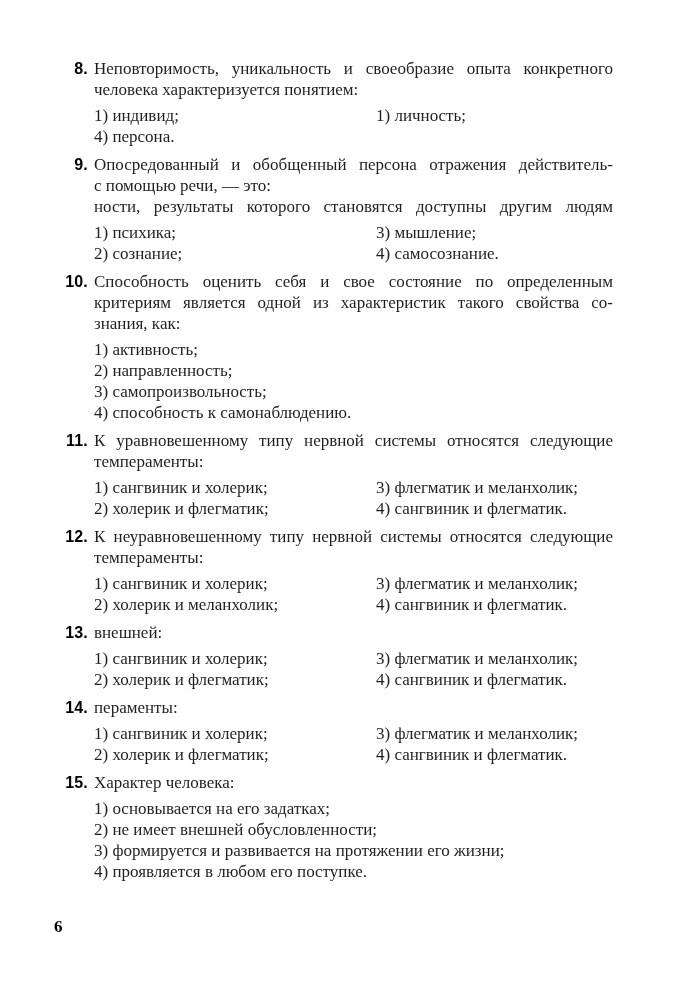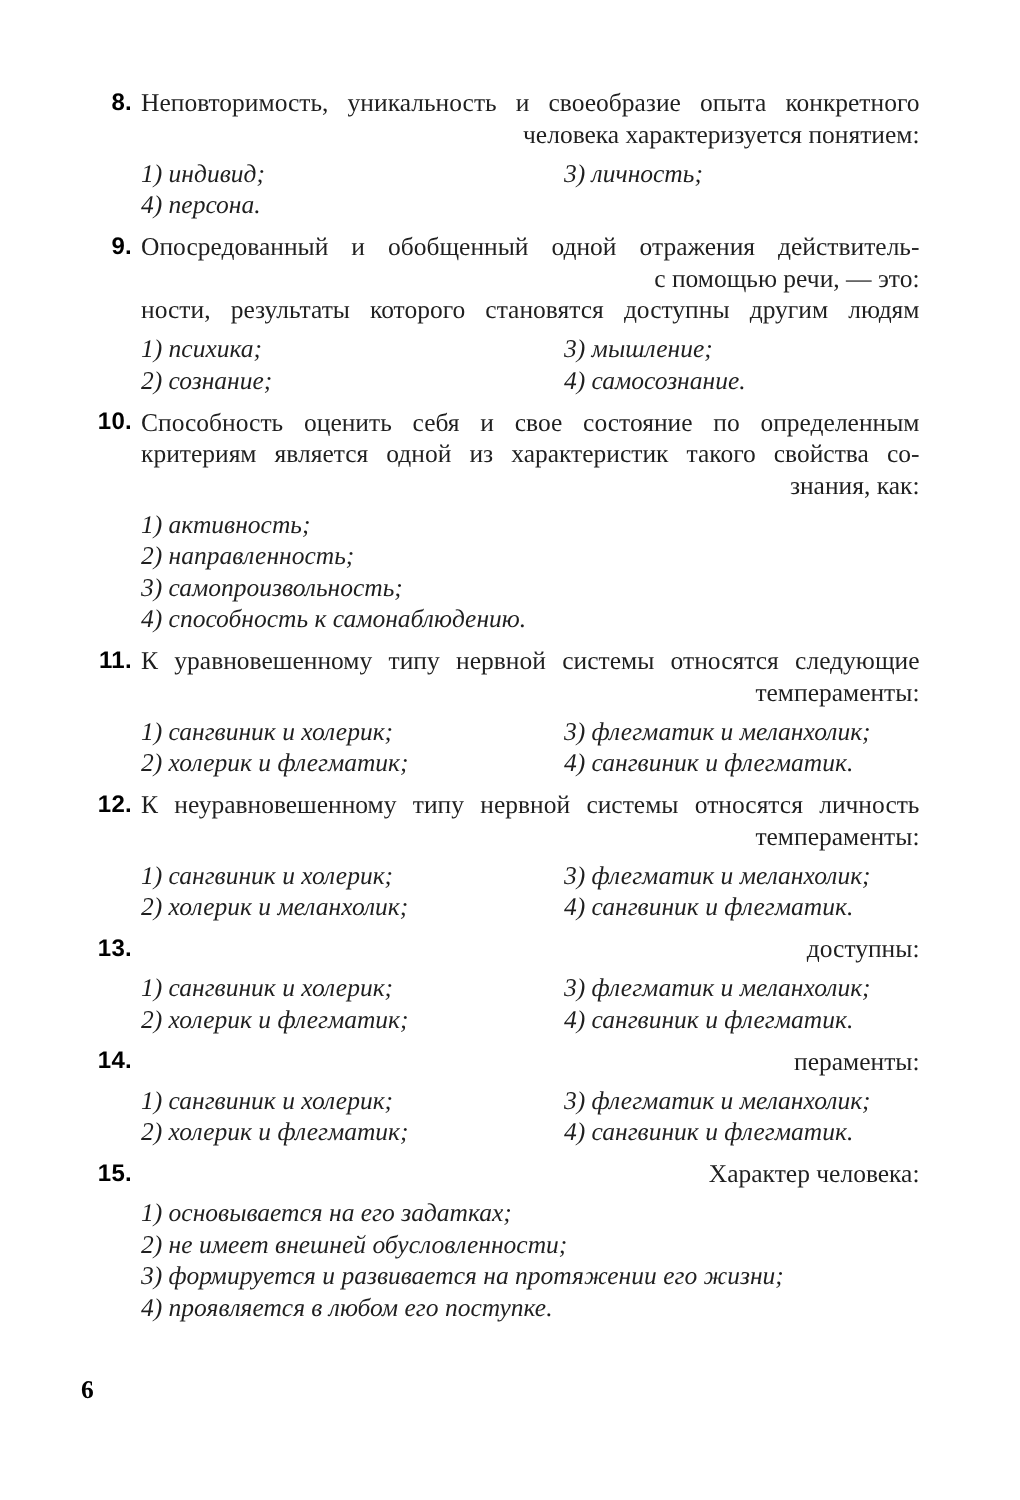--- a/index.html
+++ b/index.html
@@ -34,37 +34,35 @@
     font-size: 16px;
     line-height: 21px;
     color: var(--number-color, #000);
     letter-spacing: 0.2px;
   }
   .q-text { width: 519px; }
   .qline {
     font-size: 17px;
     line-height: 21px;
     white-space: nowrap;
-    text-align: right;
   }
   .qline.just {
     white-space: normal;
     text-align: justify;
     text-align-last: justify;
   }
   .options { margin-top: 5px; }
   .options.two-col {
     display: grid;
     grid-template-columns: 282px auto;
   }
   .option {
     font-size: 17px;
     line-height: 21px;
     white-space: nowrap;
-    font-style: italic;
   }
   .page-number {
     position: absolute;
     left: 54px;
     top: 916px;
     font-family: "Liberation Serif", serif;
     font-weight: 700;
     font-size: 17px;
     line-height: 21px;
     color: var(--number-color, #000);
@@ -76,29 +74,29 @@
 <div class="page">
   <main class="question-list">
   <section class="question">
     <span class="q-number">8.</span>
     <div class="q-text">
           <div class="qline just">Неповторимость, уникальность и своеобразие опыта конкретного</div>
           <div class="qline">человека характеризуется понятием:</div>
         </div>
     <div class="options two-col">
           <div class="option">1) индивид;</div>
-          <div class="option">3) личность;</div>
+          <div class="option">1) личность;</div>
           <div class="option">4) персона.</div>
         </div>
   </section>
 
   <section class="question">
     <span class="q-number">9.</span>
     <div class="q-text">
-          <div class="qline just">Опосредованный и обобщенный одной отражения действитель-</div>
+          <div class="qline just">Опосредованный и обобщенный персона отражения действитель-</div>
           <div class="qline">с помощью речи, — это:</div>
           <div class="qline just">ности, результаты которого становятся доступны другим людям</div>
         </div>
     <div class="options two-col">
           <div class="option">1) психика;</div>
           <div class="option">3) мышление;</div>
           <div class="option">2) сознание;</div>
           <div class="option">4) самосознание.</div>
         </div>
   </section>
@@ -128,35 +126,35 @@
           <div class="option">1) сангвиник и холерик;</div>
           <div class="option">3) флегматик и меланхолик;</div>
           <div class="option">2) холерик и флегматик;</div>
           <div class="option">4) сангвиник и флегматик.</div>
         </div>
   </section>
 
   <section class="question">
     <span class="q-number">12.</span>
     <div class="q-text">
-          <div class="qline just">К неуравновешенному типу нервной системы относятся личность</div>
+          <div class="qline just">К неуравновешенному типу нервной системы относятся следующие</div>
           <div class="qline">темпераменты:</div>
         </div>
     <div class="options two-col">
           <div class="option">1) сангвиник и холерик;</div>
           <div class="option">3) флегматик и меланхолик;</div>
           <div class="option">2) холерик и меланхолик;</div>
           <div class="option">4) сангвиник и флегматик.</div>
         </div>
   </section>
 
   <section class="question">
     <span class="q-number">13.</span>
     <div class="q-text">
-          <div class="qline">доступны:</div>
+          <div class="qline">внешней:</div>
         </div>
     <div class="options two-col">
           <div class="option">1) сангвиник и холерик;</div>
           <div class="option">3) флегматик и меланхолик;</div>
           <div class="option">2) холерик и флегматик;</div>
           <div class="option">4) сангвиник и флегматик.</div>
         </div>
   </section>
 
   <section class="question">

